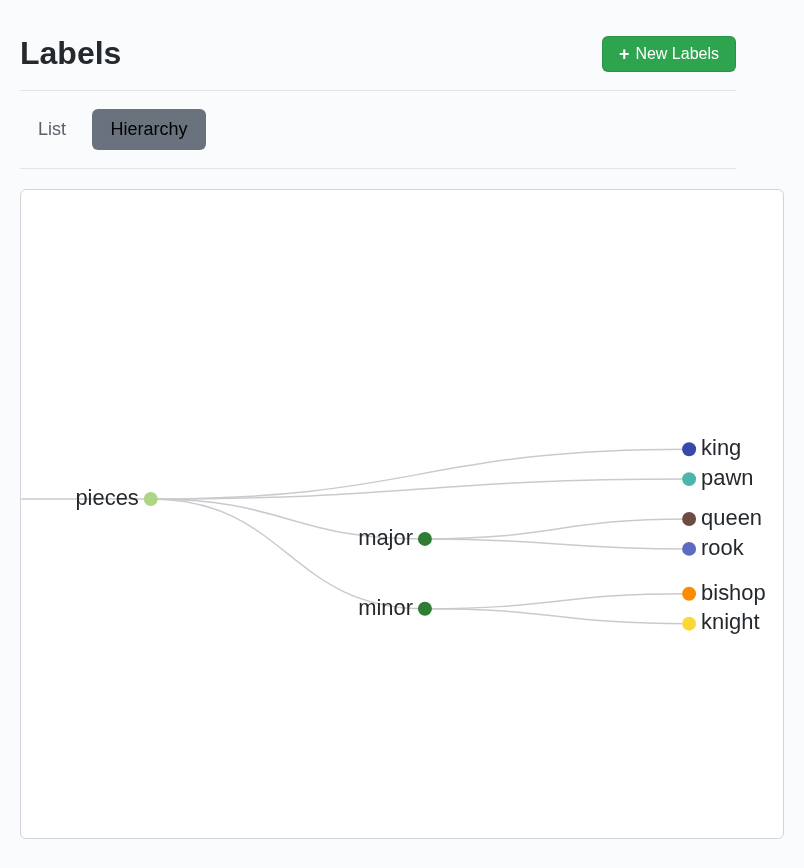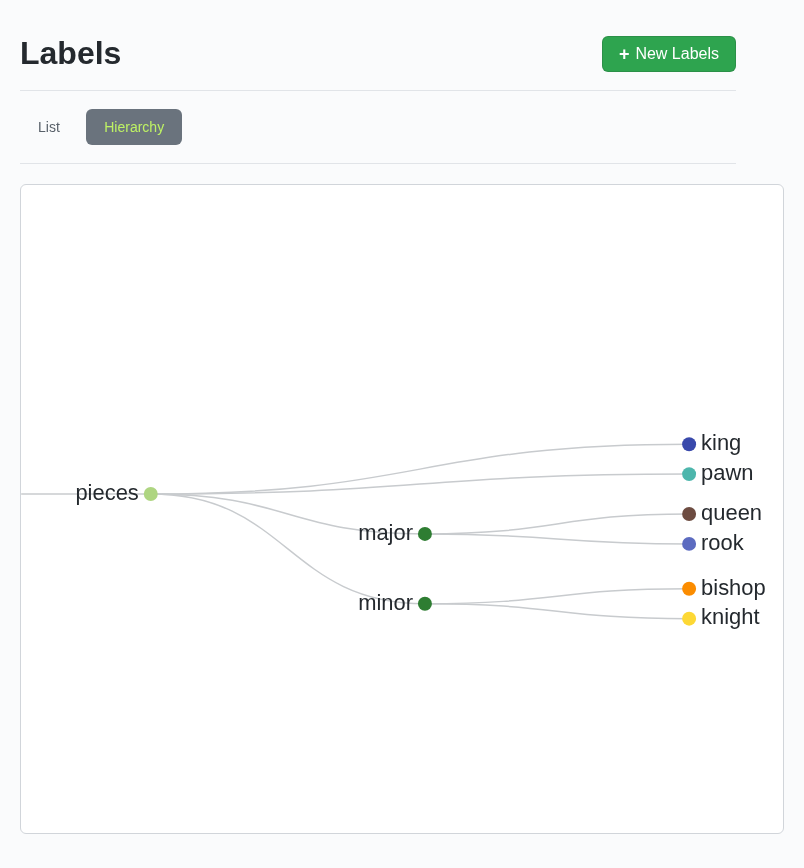--- a/index.html
+++ b/index.html
@@ -49,28 +49,28 @@
     line-height: 1;
   }
   .tabs-row {
     padding: 18px 0;
     border-bottom: 1px solid #e1e4e8;
   }
   .tab {
     display: inline-block;
     padding: 10px 18px;
     border-radius: 6px;
-    font-size: 14px;
+    font-size: 18px;
     color: #586069;
     margin-right: 4px;
     cursor: pointer;
   }
   .tab.active {
     background: #6a737d;
-    color: #bef264;
+    color: #000000;
   }
   .canvas-wrap {
     margin-top: 20px;
     border: 1px solid #d1d5da;
     border-radius: 6px;
     background: #fff;
     width: 764px;
     height: 650px;
     overflow: hidden;
   }

